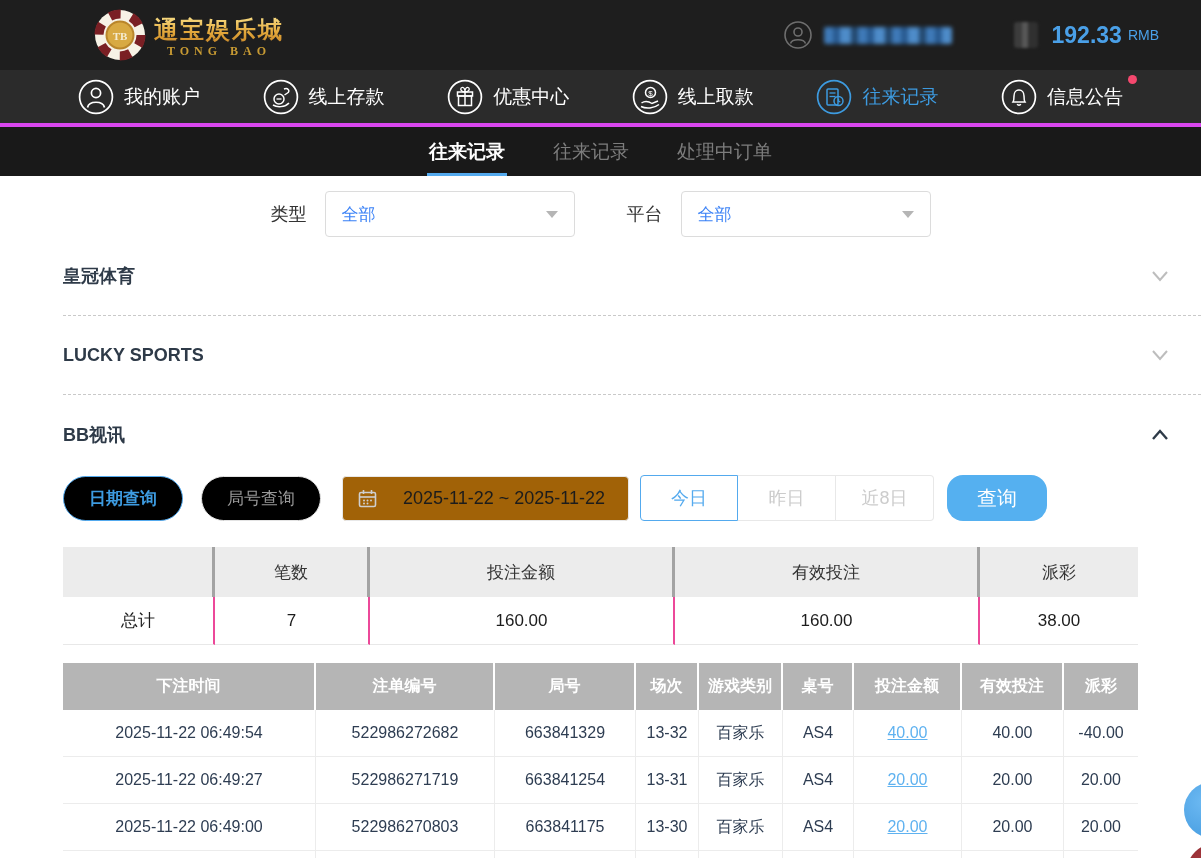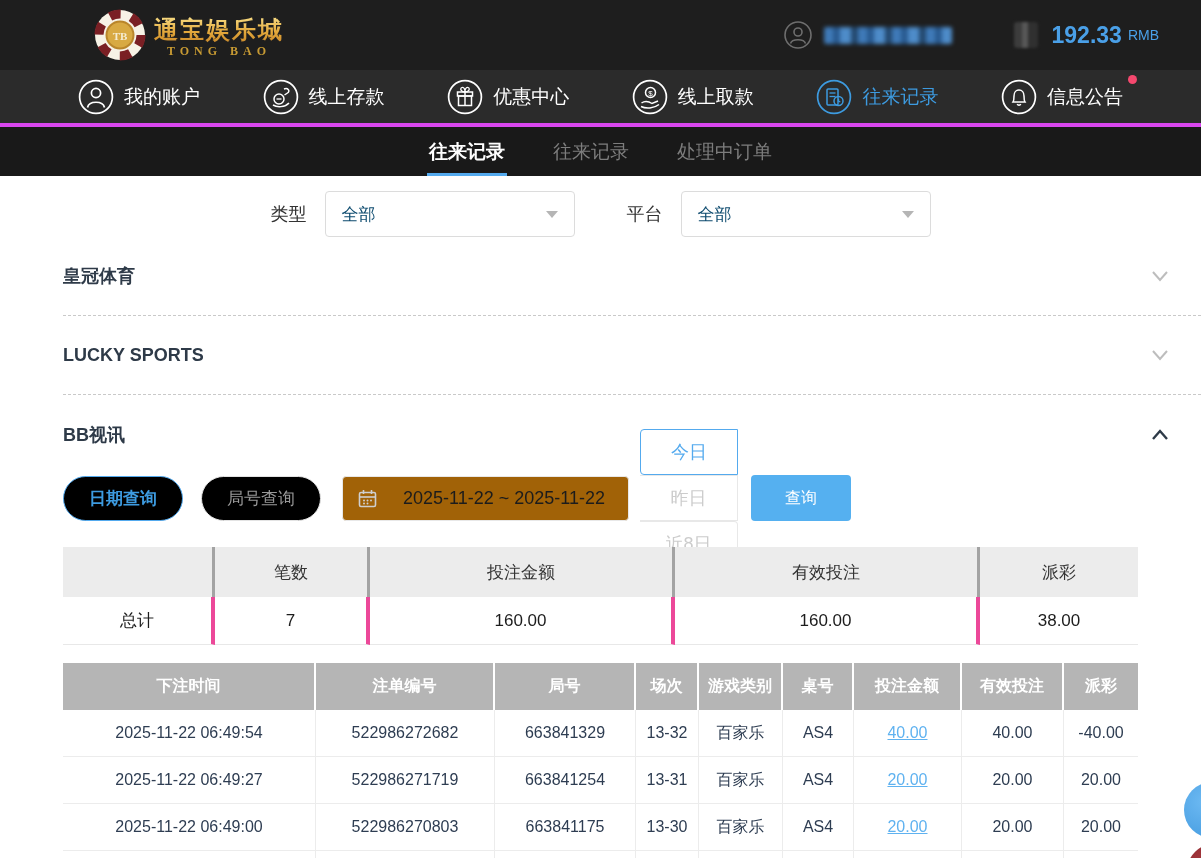--- a/index.html
+++ b/index.html
@@ -38,57 +38,57 @@
   .subtab { display:flex; align-items:center; color:#7d7d7d; font-size:19px; position:relative; padding:0 2px; cursor:pointer; }
   .subtab.active { color:#fff; font-weight:bold; }
   .subtab.active::after { content:""; position:absolute; left:0; right:0; bottom:0; height:3px; background:#54aaee; }
 
   
   .filter-row { display:flex; justify-content:center; align-items:center; margin-top:15px; gap:52px; }
   .filter-group { display:flex; align-items:center; gap:18px; }
   .filter-label { font-size:18px; color:#333; }
   .select-box { width:250px; height:46px; border:1px solid #dcdcdc; border-radius:4px;
     display:flex; align-items:center; justify-content:space-between; padding:0 16px; cursor:pointer; background:#fff; }
-  .select-value { font-size:17px; color:#0c4a6e; }
+  .select-value { font-size:17px; color:#3b82f6; }
   .caret { width:0; height:0; border-left:6px solid transparent; border-right:6px solid transparent; border-top:7px solid #b5b5b5; }
 
   
   .sections { margin-left:63px; }
   .section { height:79px; display:flex; align-items:center; justify-content:space-between;
     border-bottom:1px dashed #c9c9c9; padding-right:30px; cursor:pointer; }
   .section:last-child { border-bottom:none; }
   .section-title { font-size:18px; font-weight:bold; color:#2e3a48; }
   .chev { width:22px; height:22px; }
 
   
   .controls { margin:1px 0 0 63px; display:flex; align-items:center; height:46px; }
   .pill { height:45px; padding:0 25px; border-radius:23px; background:#000000; font-size:17px;
     display:flex; align-items:center; cursor:pointer; }
   .pill.blue { border:1px solid #54aaee; color:#3d9be0; font-weight:bold; margin-right:18px; }
   .pill.gray { border:1px solid #e3e3e3; color:#999; margin-right:21px; }
   .date-box { width:287px; height:45px; border:1px solid #e8e8e8; border-radius:4px;
     display:flex; align-items:center; padding:4px 15px; gap:26px; cursor:pointer; background:#a16207; }
   .date-text { font-size:18px; color:#1c1c1c; }
-  .btn-group { display:flex; margin-left:11px;flex-direction:column; }
+  .btn-group { display:flex; margin-left:11px; }
   .gbtn { width:98px; height:46px; background:#fff; border:1px solid #e8e8e8; border-left-width:0;
     font-size:18px; color:#ccc; display:flex; align-items:center; justify-content:center; cursor:pointer; }
   .gbtn:first-child { border-left-width:1px; border-radius:4px 0 0 4px; }
   .gbtn:last-child { border-radius:0 4px 4px 0; }
   .gbtn.active { border:1px solid #54aaee; color:#54aaee; }
   .search-btn { margin-left:13px; width:100px; height:46px; background:#55b0f0; color:#fff;
-    font-size:16px; border:none; border-radius:4px; display:flex; align-items:center; justify-content:center; cursor:pointer; }
+    font-size:20px; border:none; border-radius:16px; display:flex; align-items:center; justify-content:center; cursor:pointer; }
 
   
   .summary { margin:26px 63px 0; }
   .sum-head, .sum-row { display:grid; grid-template-columns:152px 155px 305px 305px 1fr; }
   .sum-head > div { background:#ececec; height:50px; display:flex; align-items:center; justify-content:center;
     font-size:17px; color:#333; border-right:3px solid #a3a3a3; }
   .sum-head > div:last-child { border-right:none; }
   .sum-row > div { background:#fff; height:48px; display:flex; align-items:center; justify-content:center;
-    font-size:17px; color:#1c1c1c; border-right:4px solid #ec4899; border-bottom:1px solid #e8e8e8; }
+    font-size:17px; color:#1c1c1c; border-right:2px solid #ec4899; border-bottom:1px solid #e8e8e8; }
   .sum-row > div:last-child { border-right:none; }
 
   
   .dtable { margin:18px 63px 0; }
   .t-head, .t-row { display:grid; grid-template-columns:253px 179px 141px 63px 84px 71px 108px 102px 1fr; }
   .t-head > div { background:#b5b5b5; height:47px; color:#fff; font-size:16px; font-weight:bold;
     display:flex; align-items:center; justify-content:center; border-right:2px solid #fff; }
   .t-head > div:last-child { border-right:none; }
   .t-row > div { height:47px; background:#fff; display:flex; align-items:center; justify-content:center;
     font-size:16px; color:#2e3d52; border-right:1px solid #ececec; border-bottom:1px solid #ececec; }

